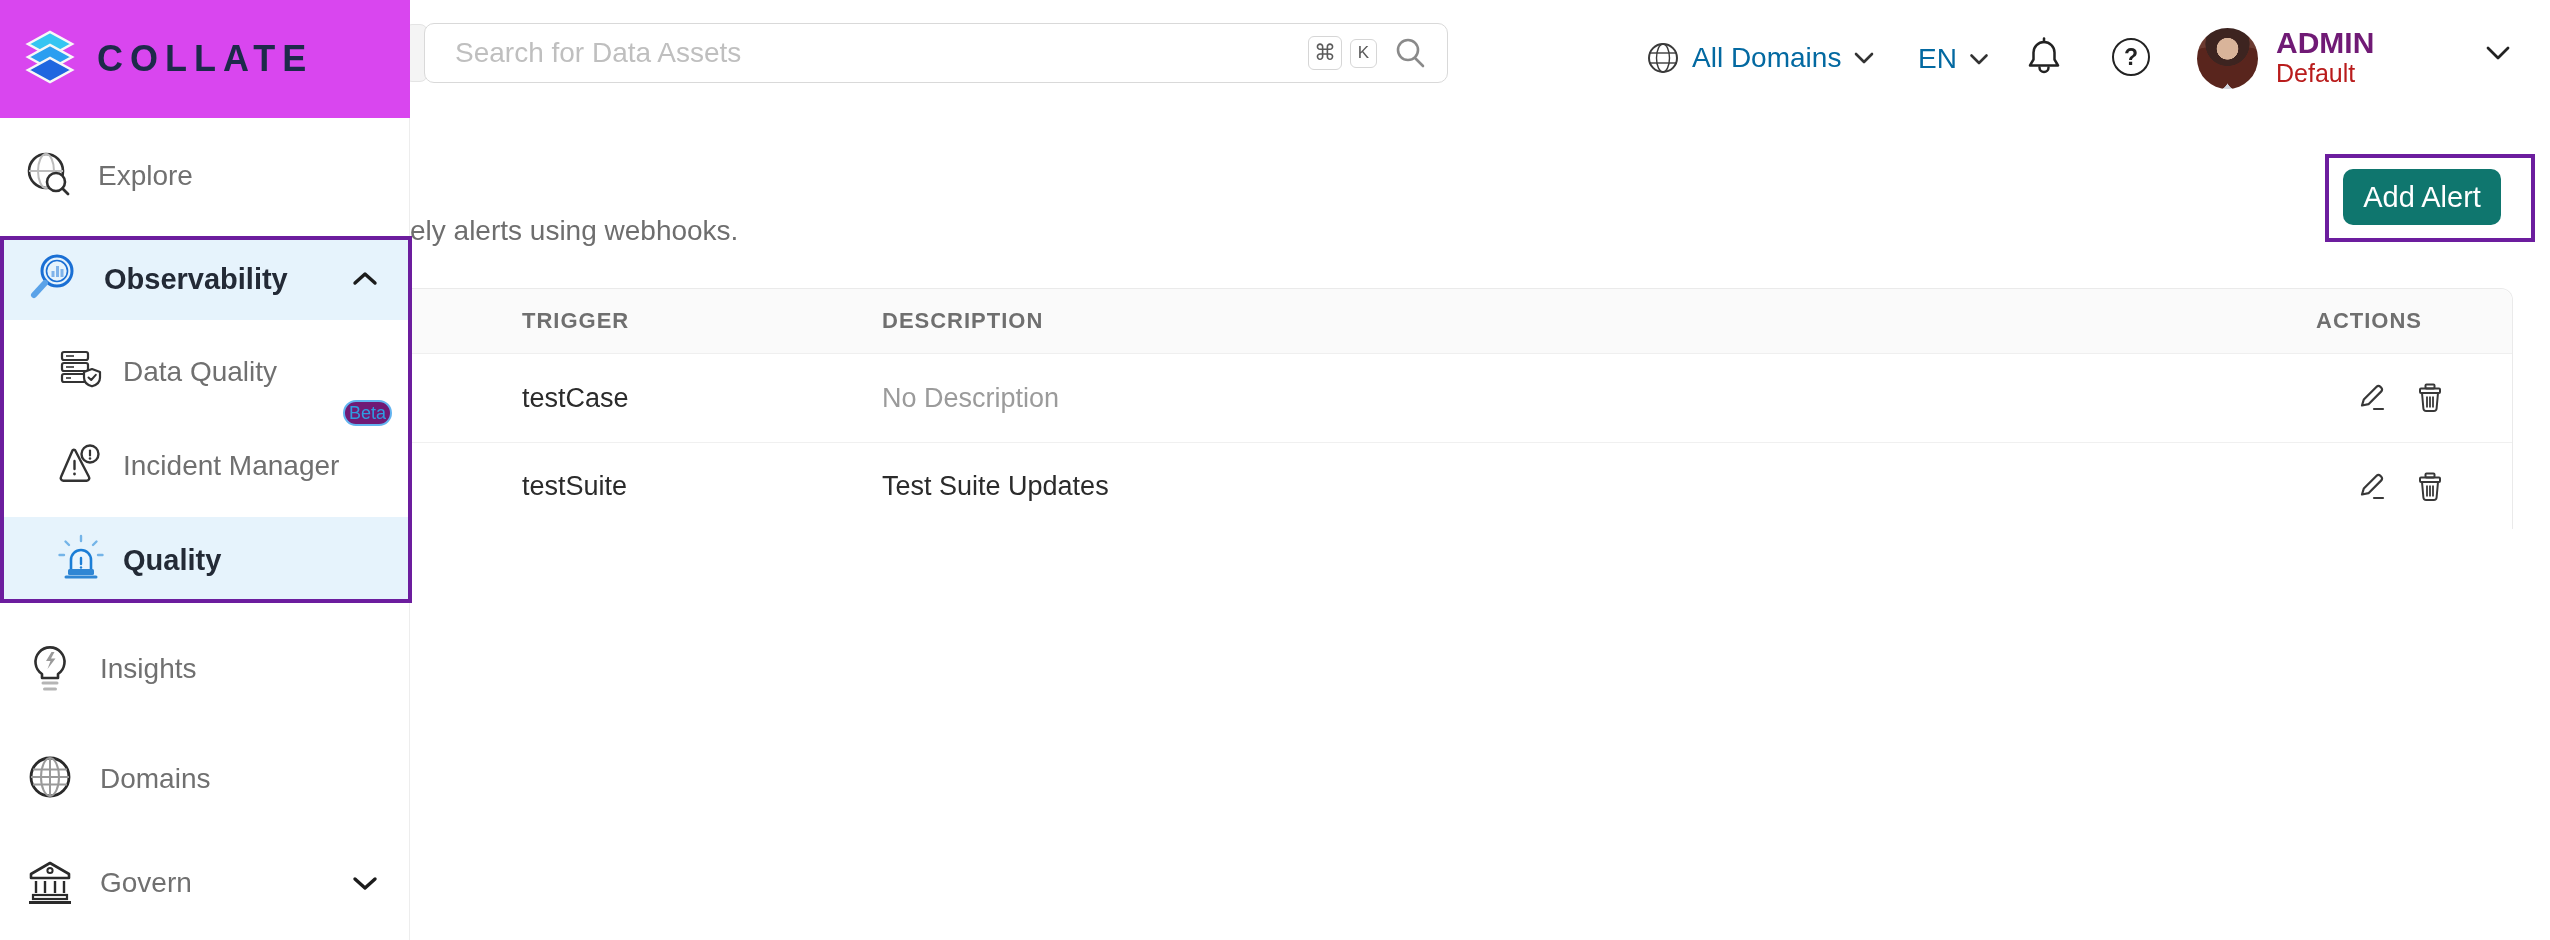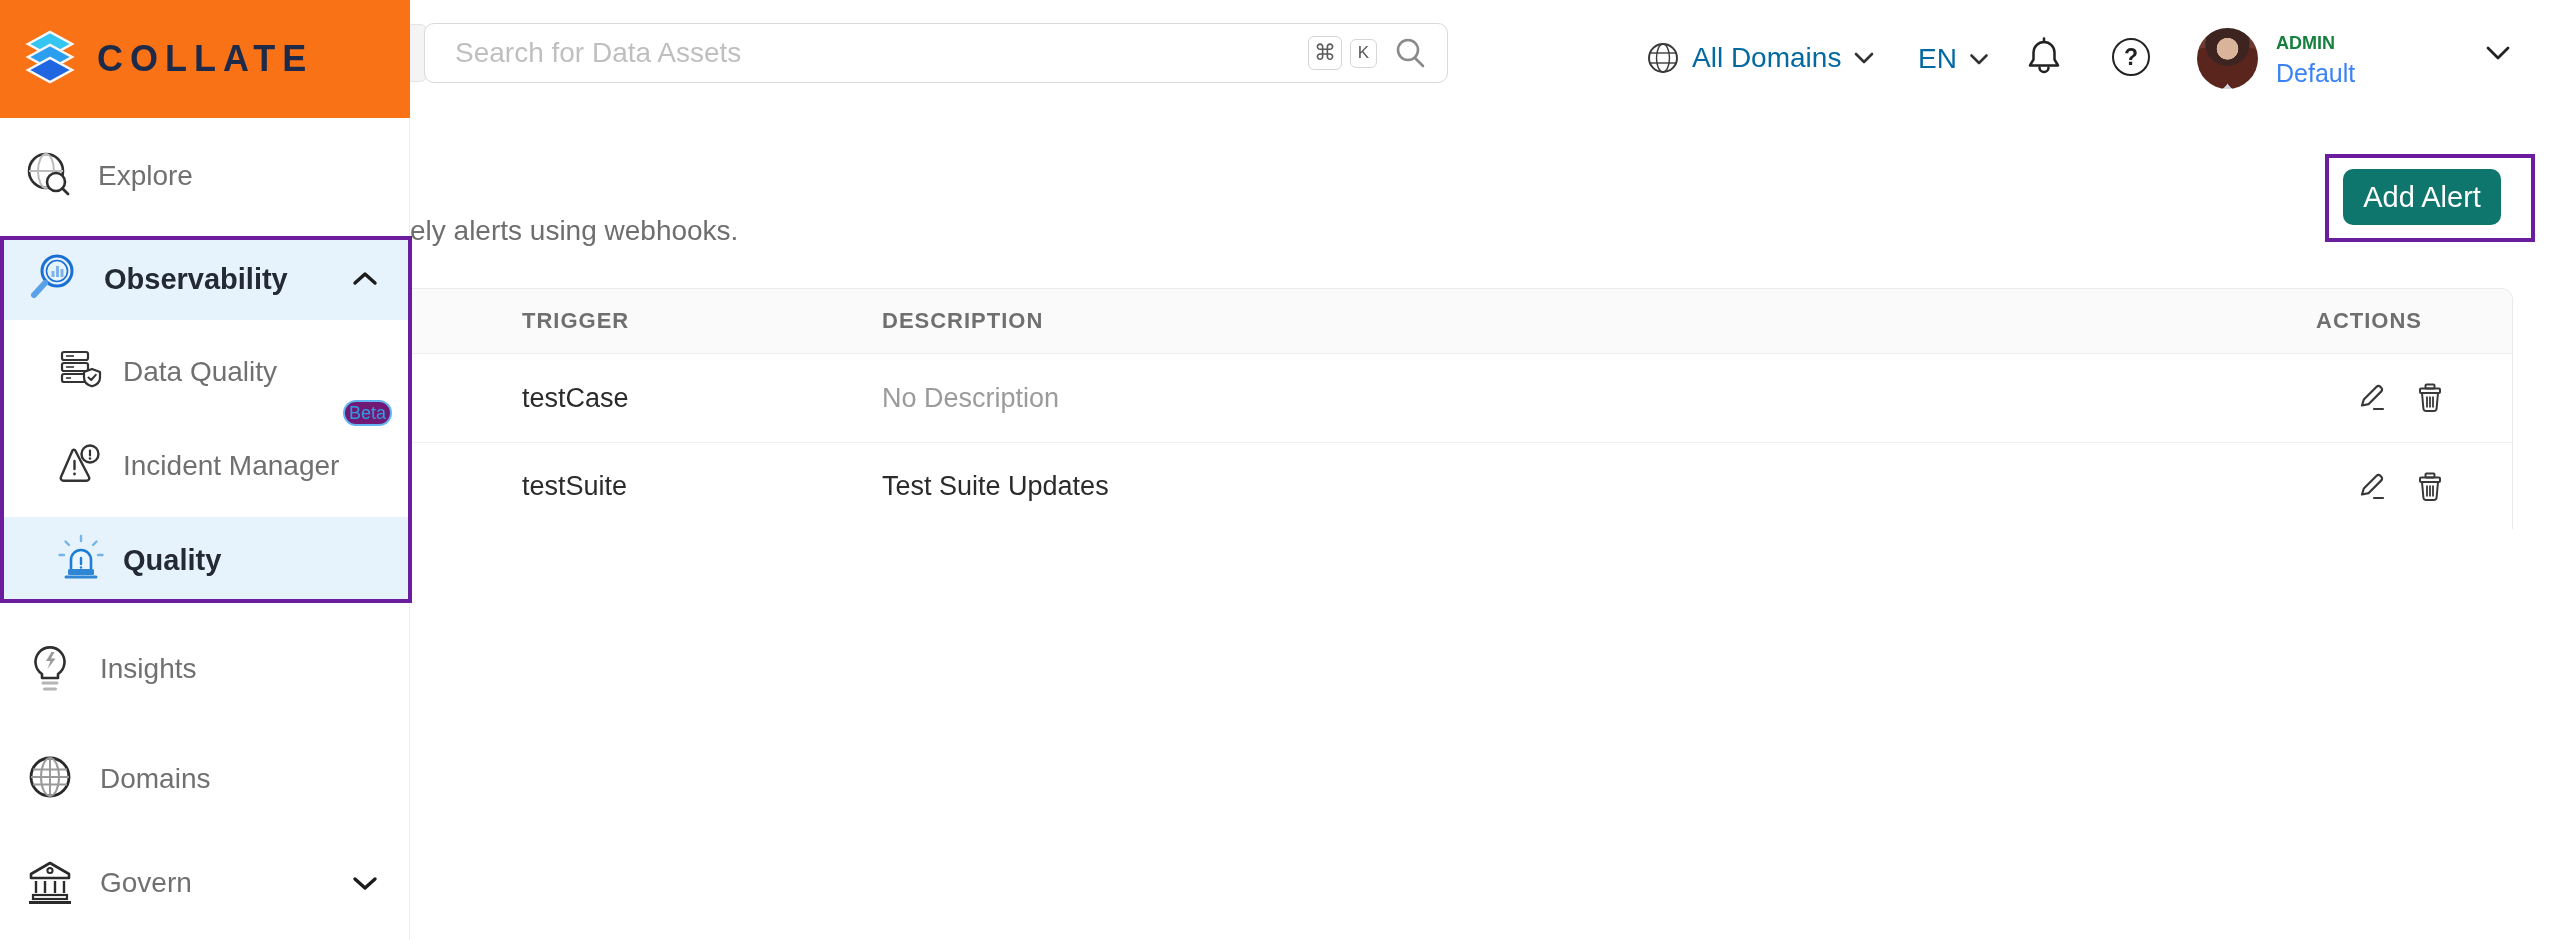--- a/index.html
+++ b/index.html
@@ -24,27 +24,27 @@
   .help-btn { left:2112px; top:38px; }
   .user-chip { left:2197px; top:26px; height:64px; gap:18px; }
   .avatar { width:61px; height:61px; border-radius:50%;
     background:
       radial-gradient(circle at 50% 34%, #d9b49a 0 21%, rgba(0,0,0,0) 22%),
       radial-gradient(circle at 50% 26%, #3d2420 0 40%, rgba(0,0,0,0) 41%),
       radial-gradient(circle at 18% 70%, #59251d 0 35%, rgba(0,0,0,0) 36%),
       radial-gradient(circle at 82% 70%, #59251d 0 35%, rgba(0,0,0,0) 36%),
       radial-gradient(circle at 50% 92%, #cfd4dc 0 30%, rgba(0,0,0,0) 31%),
       #6b3a30; }
-  .user-name { font-size:18px; font-weight:bold; color:#15803d; line-height:30px; }
-  .user-team { font-size:25px; color:#3b82f6; line-height:30px; }
+  .user-name { font-size:30px; font-weight:bold; color:#701a75; line-height:30px; }
+  .user-team { font-size:25px; color:#b91c1c; line-height:30px; }
   .caret-btn { left:2484px; top:44px; }
 
   
   .sidebar { position:absolute; left:0; top:0; width:410px; height:940px; background:#fff; border-right:1px solid #ededed; z-index:2; }
-  .sidebar-head { position:absolute; left:0; top:0; width:410px; height:118px; background:#f97316; display:flex; align-items:center; padding-left:23px;text-align:center; }
+  .sidebar-head { position:absolute; left:0; top:0; width:410px; height:118px; background:#d946ef; display:flex; align-items:center; padding-left:23px;text-align:center; }
   .logo { display:flex; align-items:center; gap:20px; cursor:pointer; }
   .logo-text { font-size:36px; font-weight:bold; letter-spacing:7px; color:#1d2a4a; }
   .nav-row { position:absolute; left:0; width:410px; }
   .nav-icon { position:absolute; top:50%; transform:translateY(-50%); }
   .nav-label { position:absolute; top:50%; transform:translateY(-50%); font-size:28px; color:#707070; white-space:nowrap; }
   .nav-label.active { color:#232a36; font-weight:bold; font-size:29px; }
   .row-active { background:#e6f3fc; }
   .nav-chevron { position:absolute; right:32px; top:50%; transform:translateY(-50%); }
   .beta-badge { position:absolute; left:343px; top:400px; width:49px; height:26px; border:2px solid #63b4f0; border-radius:14px; background:#701a75; color:#2f9ce0; font-size:18px; display:flex; align-items:center; justify-content:center; z-index:3; }
 

